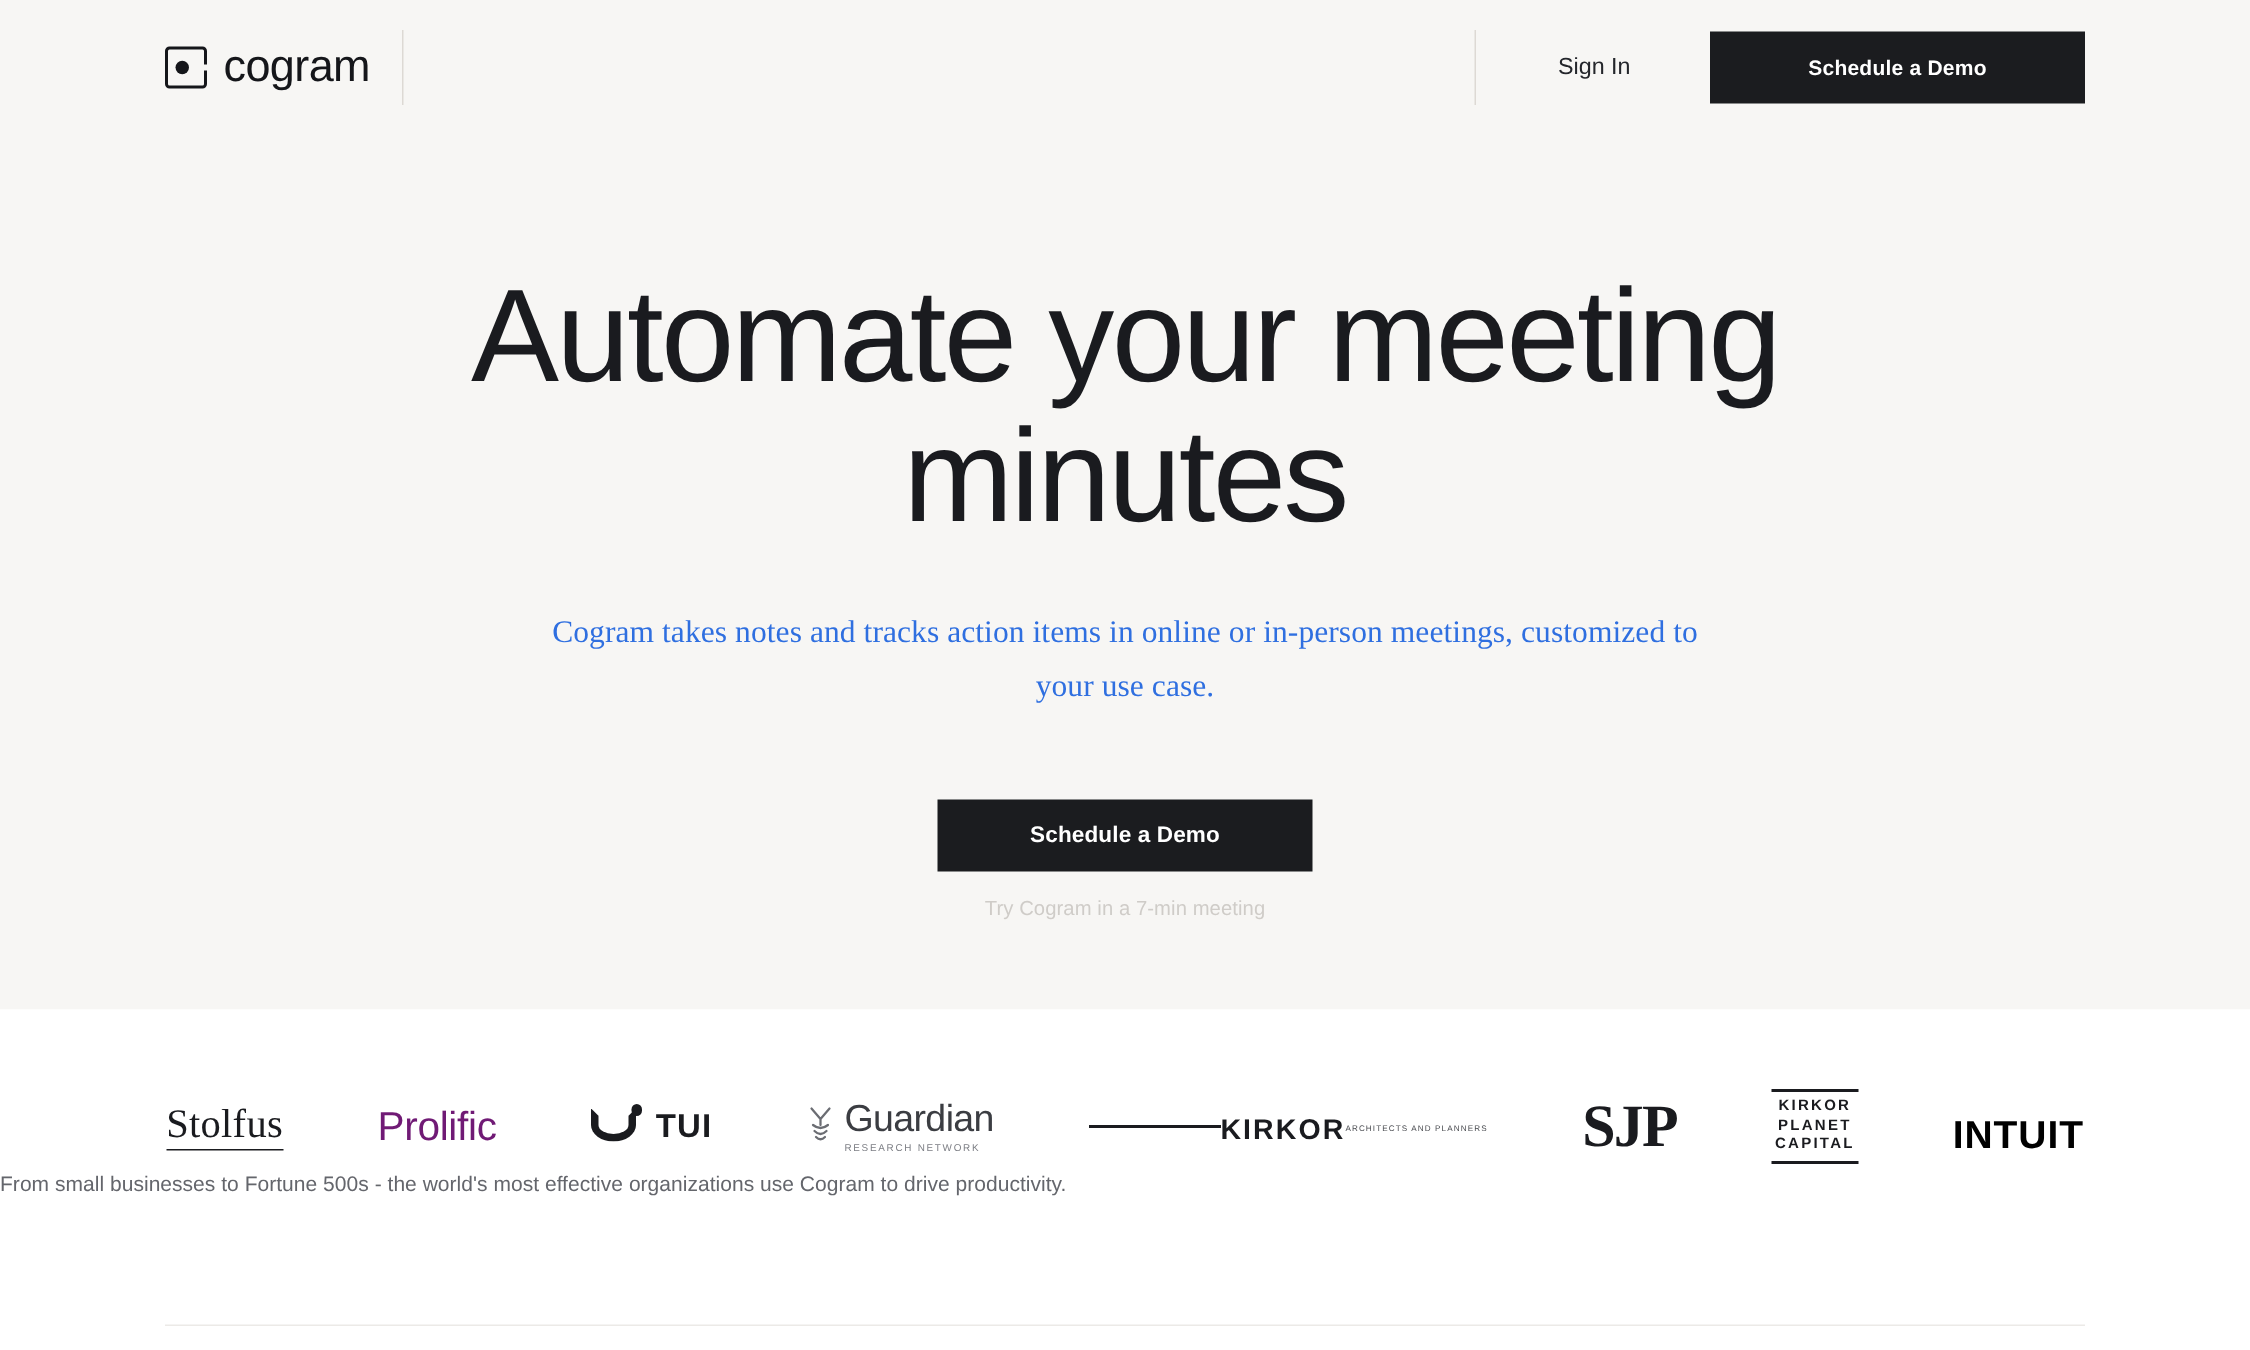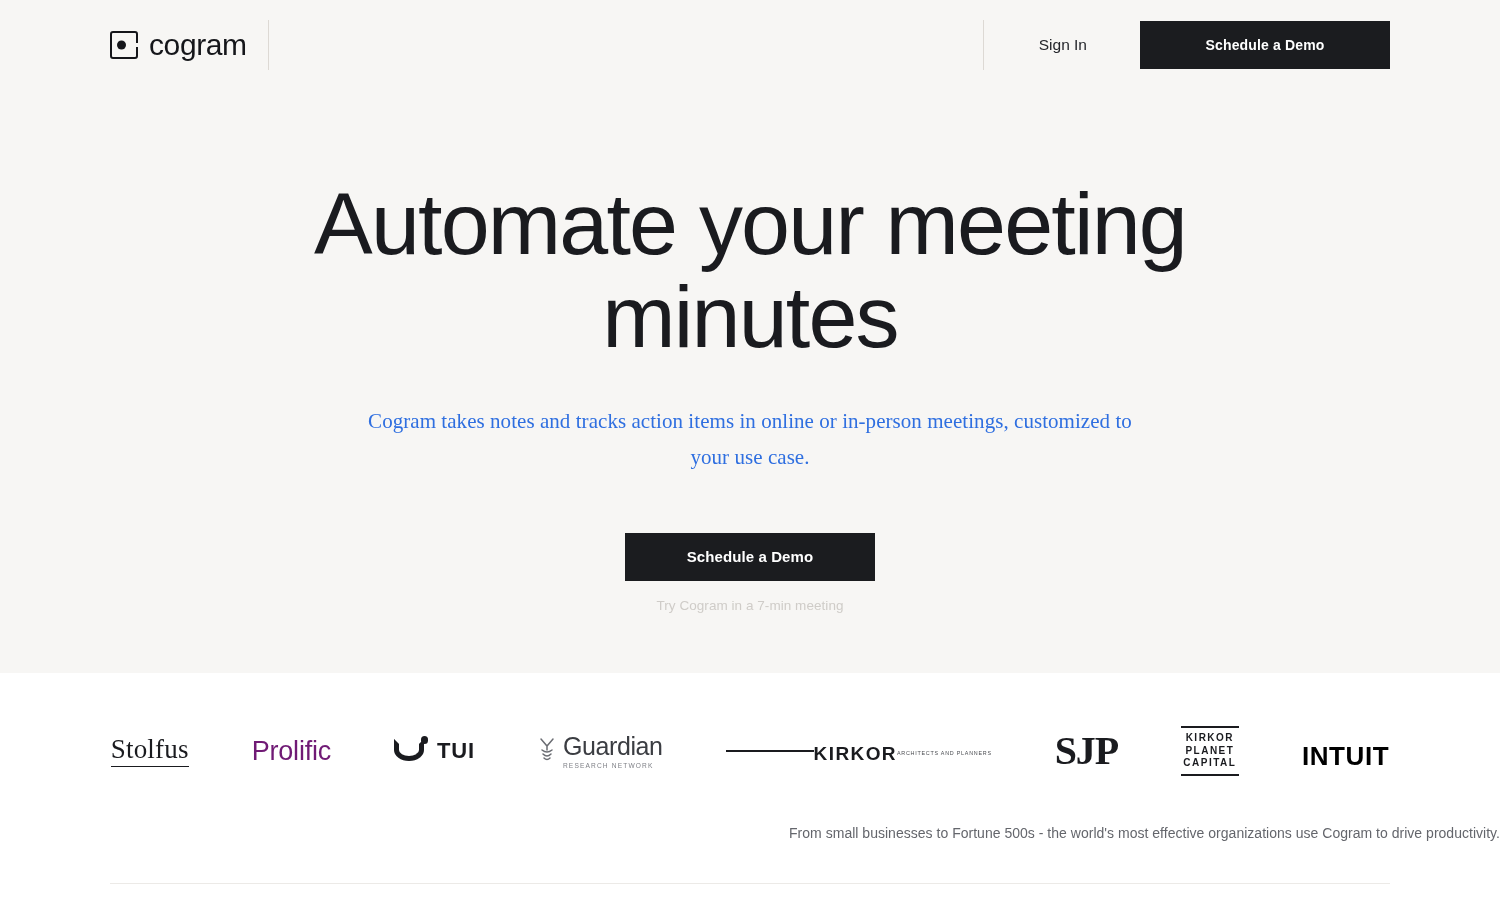--- a/index.html
+++ b/index.html
@@ -278,22 +278,21 @@
     line-height:1.28; text-align:center; margin:4px 0;
   }
 
   .lg-intuit {
     font-size:26px; font-weight:700; letter-spacing:0.6px;
     color:#000000;
     margin-top:10px;
   }
 
   .logos-caption {
-    text-align:right;
-    margin-top:44px;
+    text-align:left;
     font-size:14px;
     color:#64666c;
     letter-spacing:0.02px;
   }
 
   .bottom-divider {
     position:absolute;
     left:110px; right:110px;
     bottom:16px;
     height:1px;

